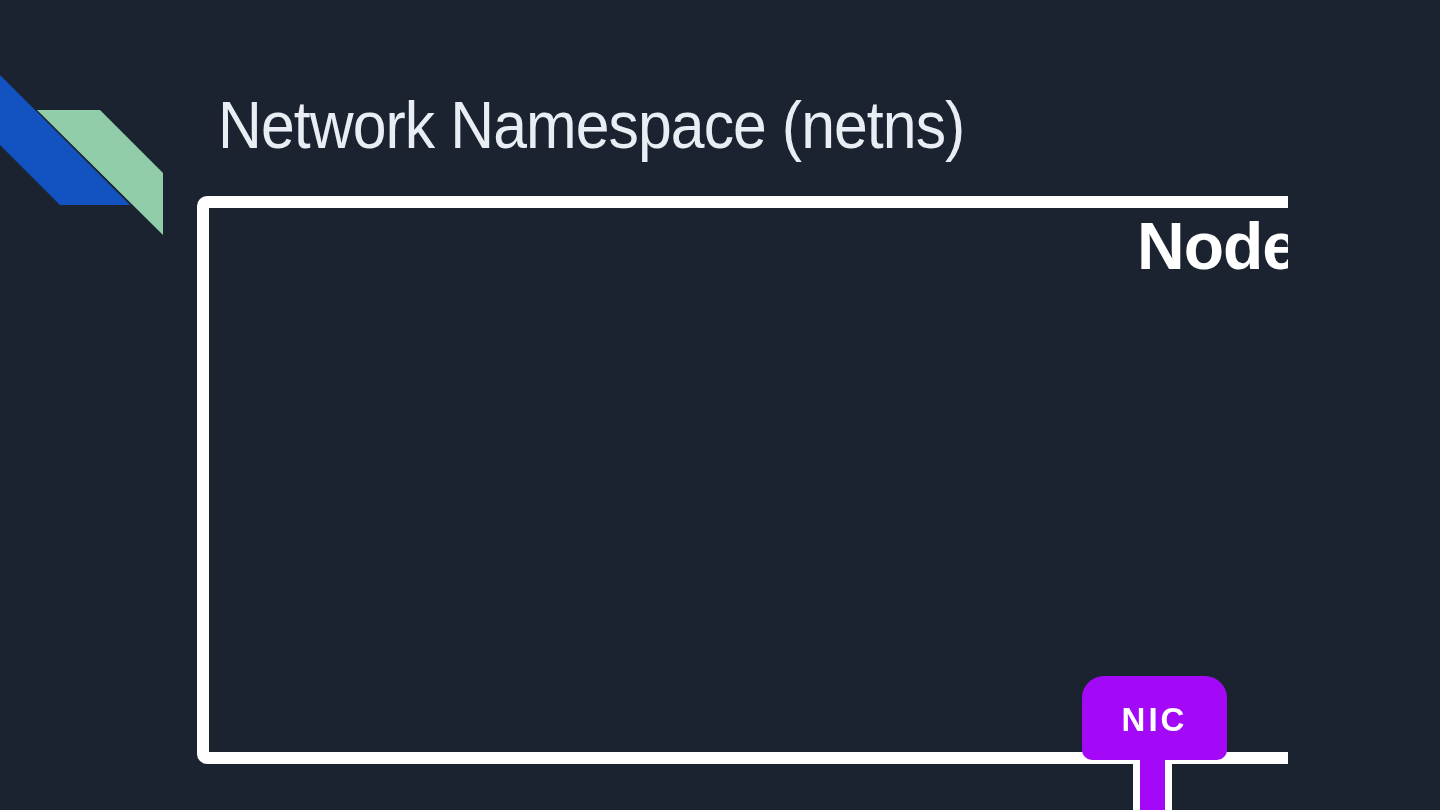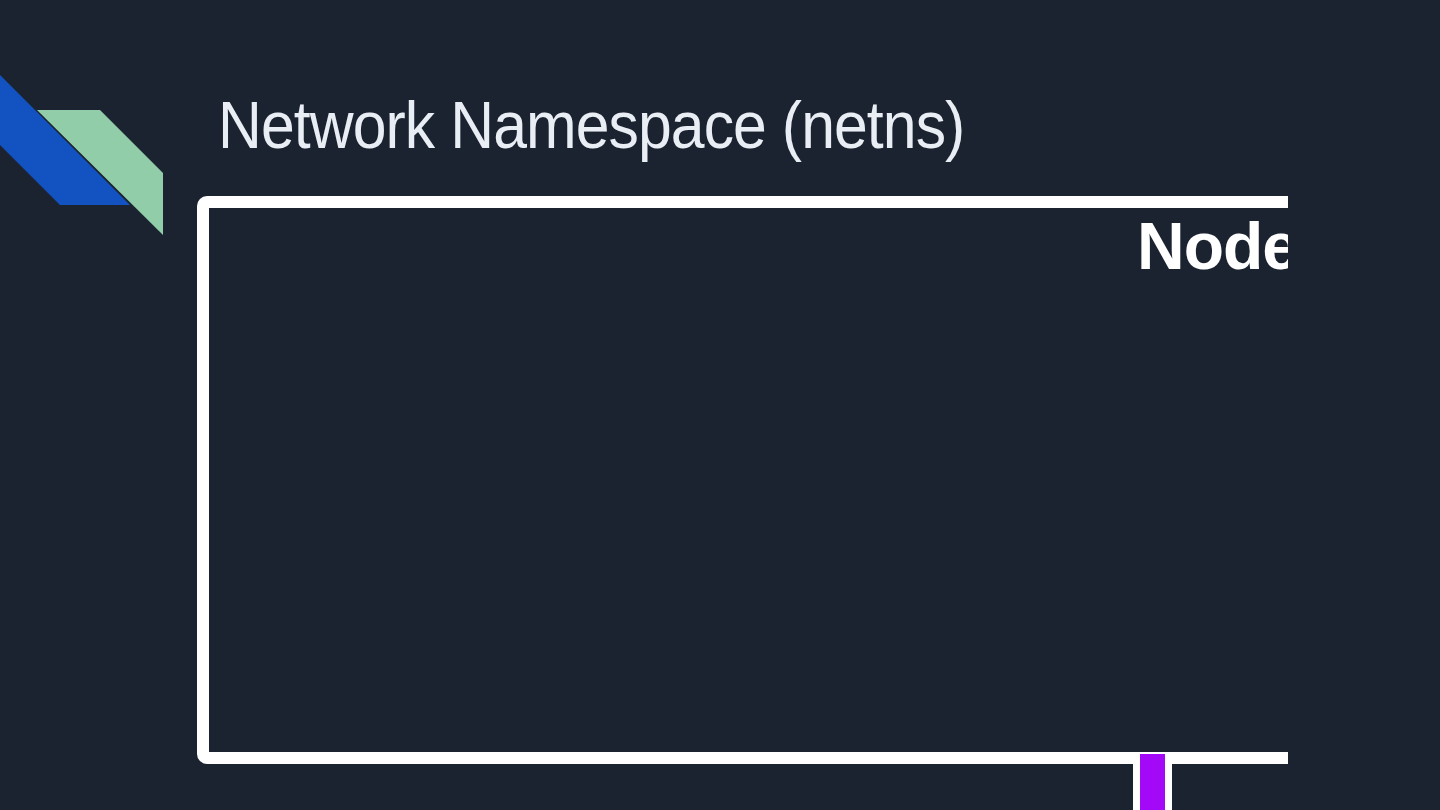--- a/index.html
+++ b/index.html
@@ -126,14 +126,17 @@
   </svg>
 
   <h1 class="slide-title">Network Namespace (netns)</h1>
 
   <div class="node-box">
     <div class="node-label">Node</div>
   </div>
 
   <div class="nic-stem"></div>
 
+  <div class="nic-badge">
+    <span class="nic-label">NIC</span>
+  </div>
 
 </div>
 
 </body></html>

